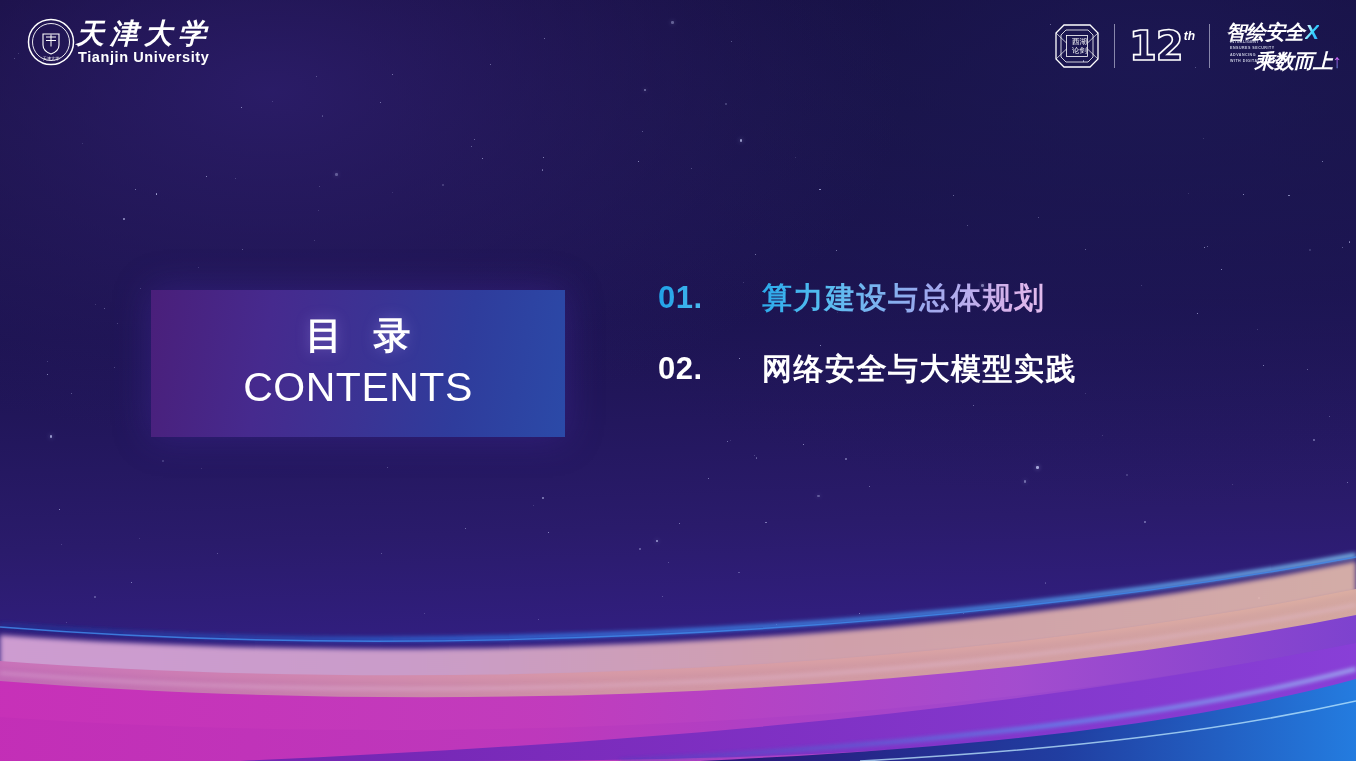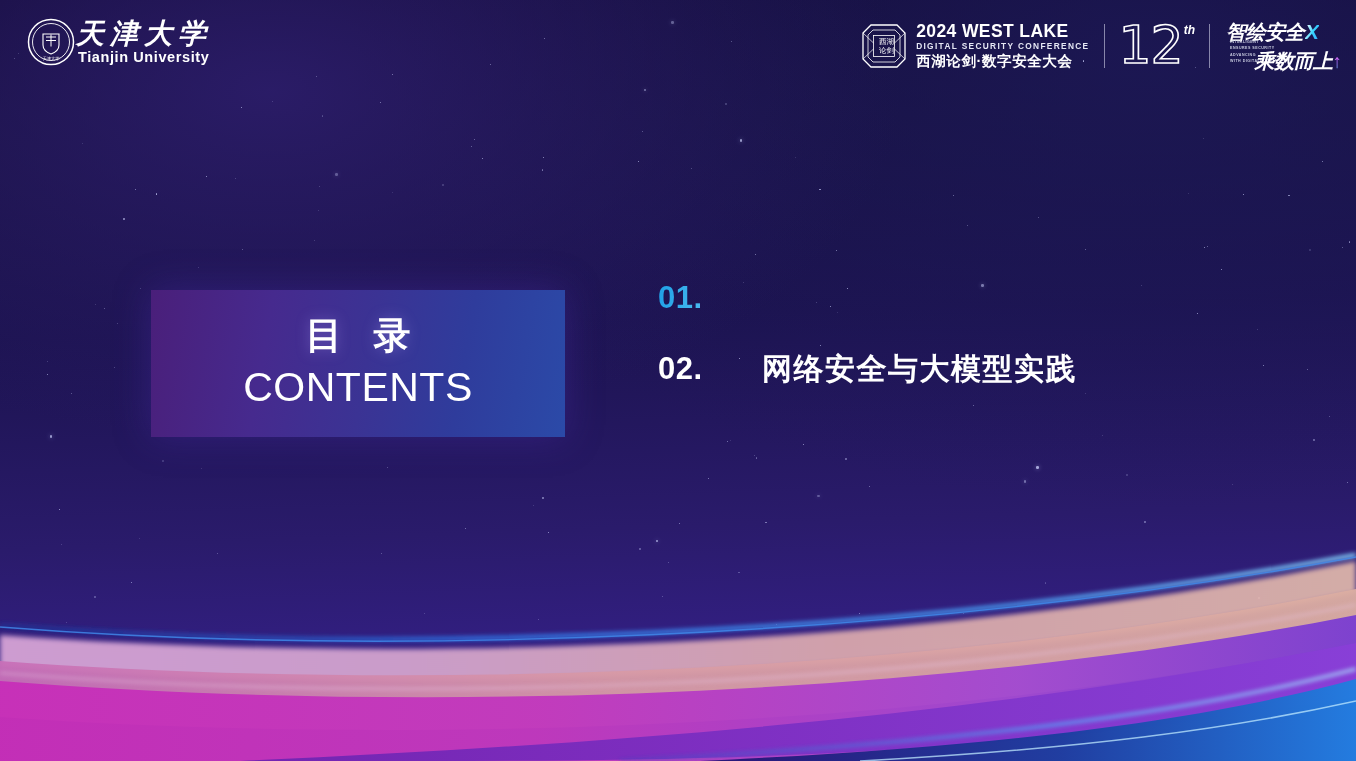--- a/index.html
+++ b/index.html
@@ -65,21 +65,21 @@
     line-height:1.1;
   }
   .wl-line3 {
     font-size:14.5px; font-weight:700; color:#fff; letter-spacing:0.6px;
     line-height:1.15; margin-top:1px;
   }
   .vdiv { width:1px; height:44px; background:rgba(225,228,245,0.55); margin:0 14px; }
 
   .anniv { display:flex; align-items:flex-start; position:relative; }
   .anniv-num {
-    font-size:52px; font-weight:400; line-height:0.95;
+    font-size:40px; font-weight:700; line-height:0.95;
     color:transparent;
     -webkit-text-stroke:1.6px #ffffff;
     letter-spacing:-1px;
     font-family:"DejaVu Sans","Liberation Sans",sans-serif;
   }
   .anniv-th {
     font-size:12px; font-weight:700; color:#fff; font-style:italic;
     margin-top:2px; margin-left:1px;
   }
 
@@ -361,25 +361,20 @@
             <path d="M2 10 L10 2 H36 L44 10 V36 L36 44 H10 L2 36 Z" fill="none" stroke="#ffffff" stroke-width="1.3"></path>
             <path d="M7 12 L12 7 H34 L39 12 V34 L34 39 H12 L7 34 Z" fill="none" stroke="#ffffff" stroke-width="0.8"></path>
             <rect x="12.5" y="12.5" width="21" height="21" fill="none" stroke="#ffffff" stroke-width="0.8"></rect>
             <text x="18" y="21" font-size="7.5" fill="#ffffff" font-family="DejaVu Sans, sans-serif">西</text>
             <text x="25.5" y="21" font-size="7.5" fill="#ffffff" font-family="DejaVu Sans, sans-serif">湖</text>
             <text x="18" y="30" font-size="7.5" fill="#ffffff" font-family="DejaVu Sans, sans-serif">论</text>
             <text x="25.5" y="30" font-size="7.5" fill="#ffffff" font-family="DejaVu Sans, sans-serif">剑</text>
             <path d="M2 10 L12.5 20 M44 10 L33.5 20 M2 36 L12.5 26 M44 36 L33.5 26" stroke="#ffffff" stroke-width="0.7"></path>
           </svg>
         </span>
-        <span class="wl-text">
-          <span class="wl-line1">2024 WEST LAKE</span>
-          <span class="wl-line2">DIGITAL SECURITY CONFERENCE</span>
-          <span class="wl-line3">西湖论剑·数字安全大会</span>
-        </span>
       </div>
 
       <span class="vdiv"></span>
 
       <div class="anniv">
         <span class="anniv-num">12</span>
         <span class="anniv-th">th</span>
       </div>
 
       <span class="vdiv"></span>
@@ -406,20 +401,21 @@
 
   <div class="contents-card">
     <div class="contents-cn">目 录</div>
     <div class="contents-en">CONTENTS</div>
   </div>
 
   <div class="agenda">
 
     <div class="agenda-row row-active">
       <span class="agenda-num">01.</span>
+      <span class="agenda-label">算力建设与总体规划</span>
     </div>
 
     <div class="agenda-row row-plain">
       <span class="agenda-num">02.</span>
       <span class="agenda-label">网络安全与大模型实践</span>
     </div>
 
 
   </div>
 

